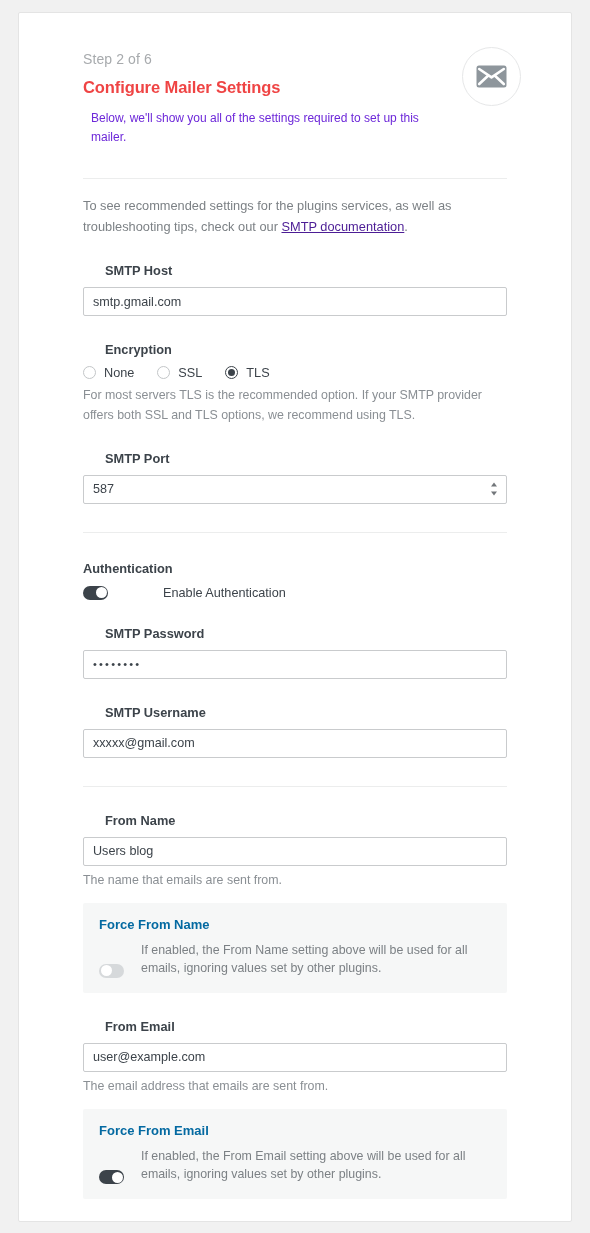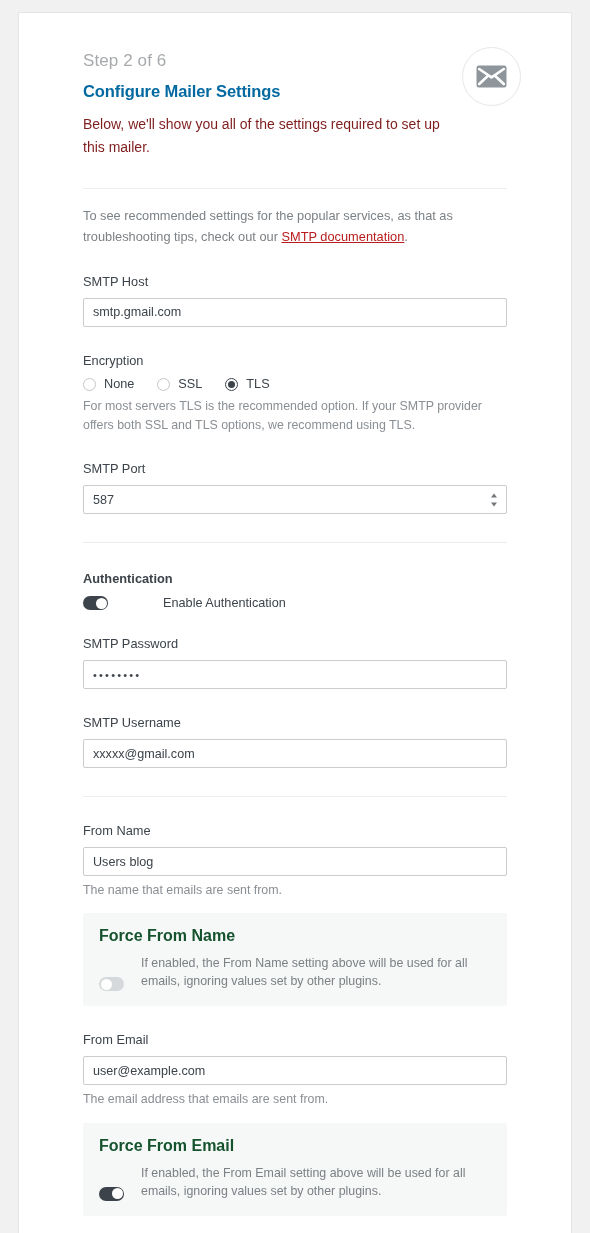--- a/index.html
+++ b/index.html
@@ -29,37 +29,37 @@
   .card-body {
     padding: 28px 64px 22px 64px;
   }
 
   
   .hero {
     position: relative;
     padding-top: 10px;
   }
   .step-label {
-    font-size: 17px;
+    font-size: 14px;
     color: #a7aaad;
     letter-spacing: .1px;
     margin: 0 0 11px 0;
   }
   .hero-title {
     font-size: 16.5px;
     font-weight: bold;
-    color: #0369a1;
+    color: #ef4444;
     margin: 0 0 12px 0;
     letter-spacing: -.1px;
   }
   .hero-desc {
-    font-size: 14px;
+    font-size: 12px;
     line-height: 1.62;
-    color: #7f1d1d;
-    margin: 0;
+    color: #6d28d9;
+    margin: 8px;
     max-width: 362px;
   }
   .hero-icon-wrap {
     position: absolute;
     right: -14px;
     top: 6px;
     width: 57px;
     height: 57px;
     border-radius: 50%;
     border: 1px solid #e6e7e8;
@@ -82,32 +82,33 @@
 
   
   .intro {
     margin: 28px 0 0 0;
     font-size: 12.8px;
     line-height: 1.62;
     color: #7c8185;
   }
   .intro.second { margin-top: 17px; max-width: 372px; }
   .doc-link {
-    color: #b91c1c;
+    color: #4c1d95;
     text-decoration: underline;
   }
 
   
   .field { margin-top: 26px; }
   .field-label {
     display: block;
     font-size: 12.8px;
-    font-weight: normal;
+    font-weight: bold;
     color: #3c434a;
     margin-bottom: 9px;
+    margin-left: 22px;
   }
   .text-input {
     width: 100%;
     box-sizing: border-box;
     height: 29px;
     border: 1px solid #c9cbcd;
     border-radius: 2px;
     padding: 0 9px;
     font-size: 12.6px;
     color: #3c434a;
@@ -148,21 +149,21 @@
 
   
   .radio-row {
     display: flex;
     align-items: center;
     gap: 0;
     margin-bottom: 6px;
   }
   .radio-opt {
     display: flex;
-    align-items: flex-end;
+    align-items: flex-start;
     margin-right: 23px;
     cursor: pointer;
   }
   .radio-dot {
     width: 13px; height: 13px;
     border-radius: 50%;
     border: 1px solid #c3c6c8;
     box-sizing: border-box;
     margin-right: 8px;
     background: #fff;
@@ -226,23 +227,23 @@
   }
 
   
   .force-box {
     margin-top: 13px;
     background: #f6f7f7;
     padding: 14px 16px 15px 16px;
     border-radius: 2px;
   }
   .force-title {
-    font-size: 16px;
+    font-size: 13px;
     font-weight: bold;
-    color: #14532d;
+    color: #0369a1;
     margin: 0 0 10px 0;
   }
   .force-row {
     display: flex;
     align-items: flex-end;
   }
   .force-desc {
     font-size: 12.4px;
     line-height: 1.45;
     color: #7c8185;
@@ -266,21 +267,21 @@
           <rect x="0.5" y="0.5" width="30" height="22" rx="2.5" fill="#8e969c"></rect>
           <path d="M3.2 4.0 L15.5 12.4 L27.8 4.0" fill="none" stroke="#ffffff" stroke-width="2.6" stroke-linecap="round" stroke-linejoin="round"></path>
           <path d="M3.2 19.0 L11.8 11.0" fill="none" stroke="#ffffff" stroke-width="2.6" stroke-linecap="round"></path>
           <path d="M27.8 19.0 L19.2 11.0" fill="none" stroke="#ffffff" stroke-width="2.6" stroke-linecap="round"></path>
         </svg>
       </div>
     </div>
 
     <hr class="divider">
 
-    <p class="intro second"><span>To see recommended settings for the popular services, as that as troubleshooting tips, check out our </span><a href="#" class="doc-link">SMTP documentation</a><span>.</span></p>
+    <p class="intro second"><span>To see recommended settings for the plugins services, as well as troubleshooting tips, check out our </span><a href="#" class="doc-link">SMTP documentation</a><span>.</span></p>
 
     <div class="field">
       <label class="field-label">SMTP Host</label>
       <input class="text-input" type="text" value="smtp.gmail.com" style="">
     </div>
 
     <div class="field">
       <label class="field-label">Encryption</label>
       <div class="radio-row">
         <div class="radio-opt">

